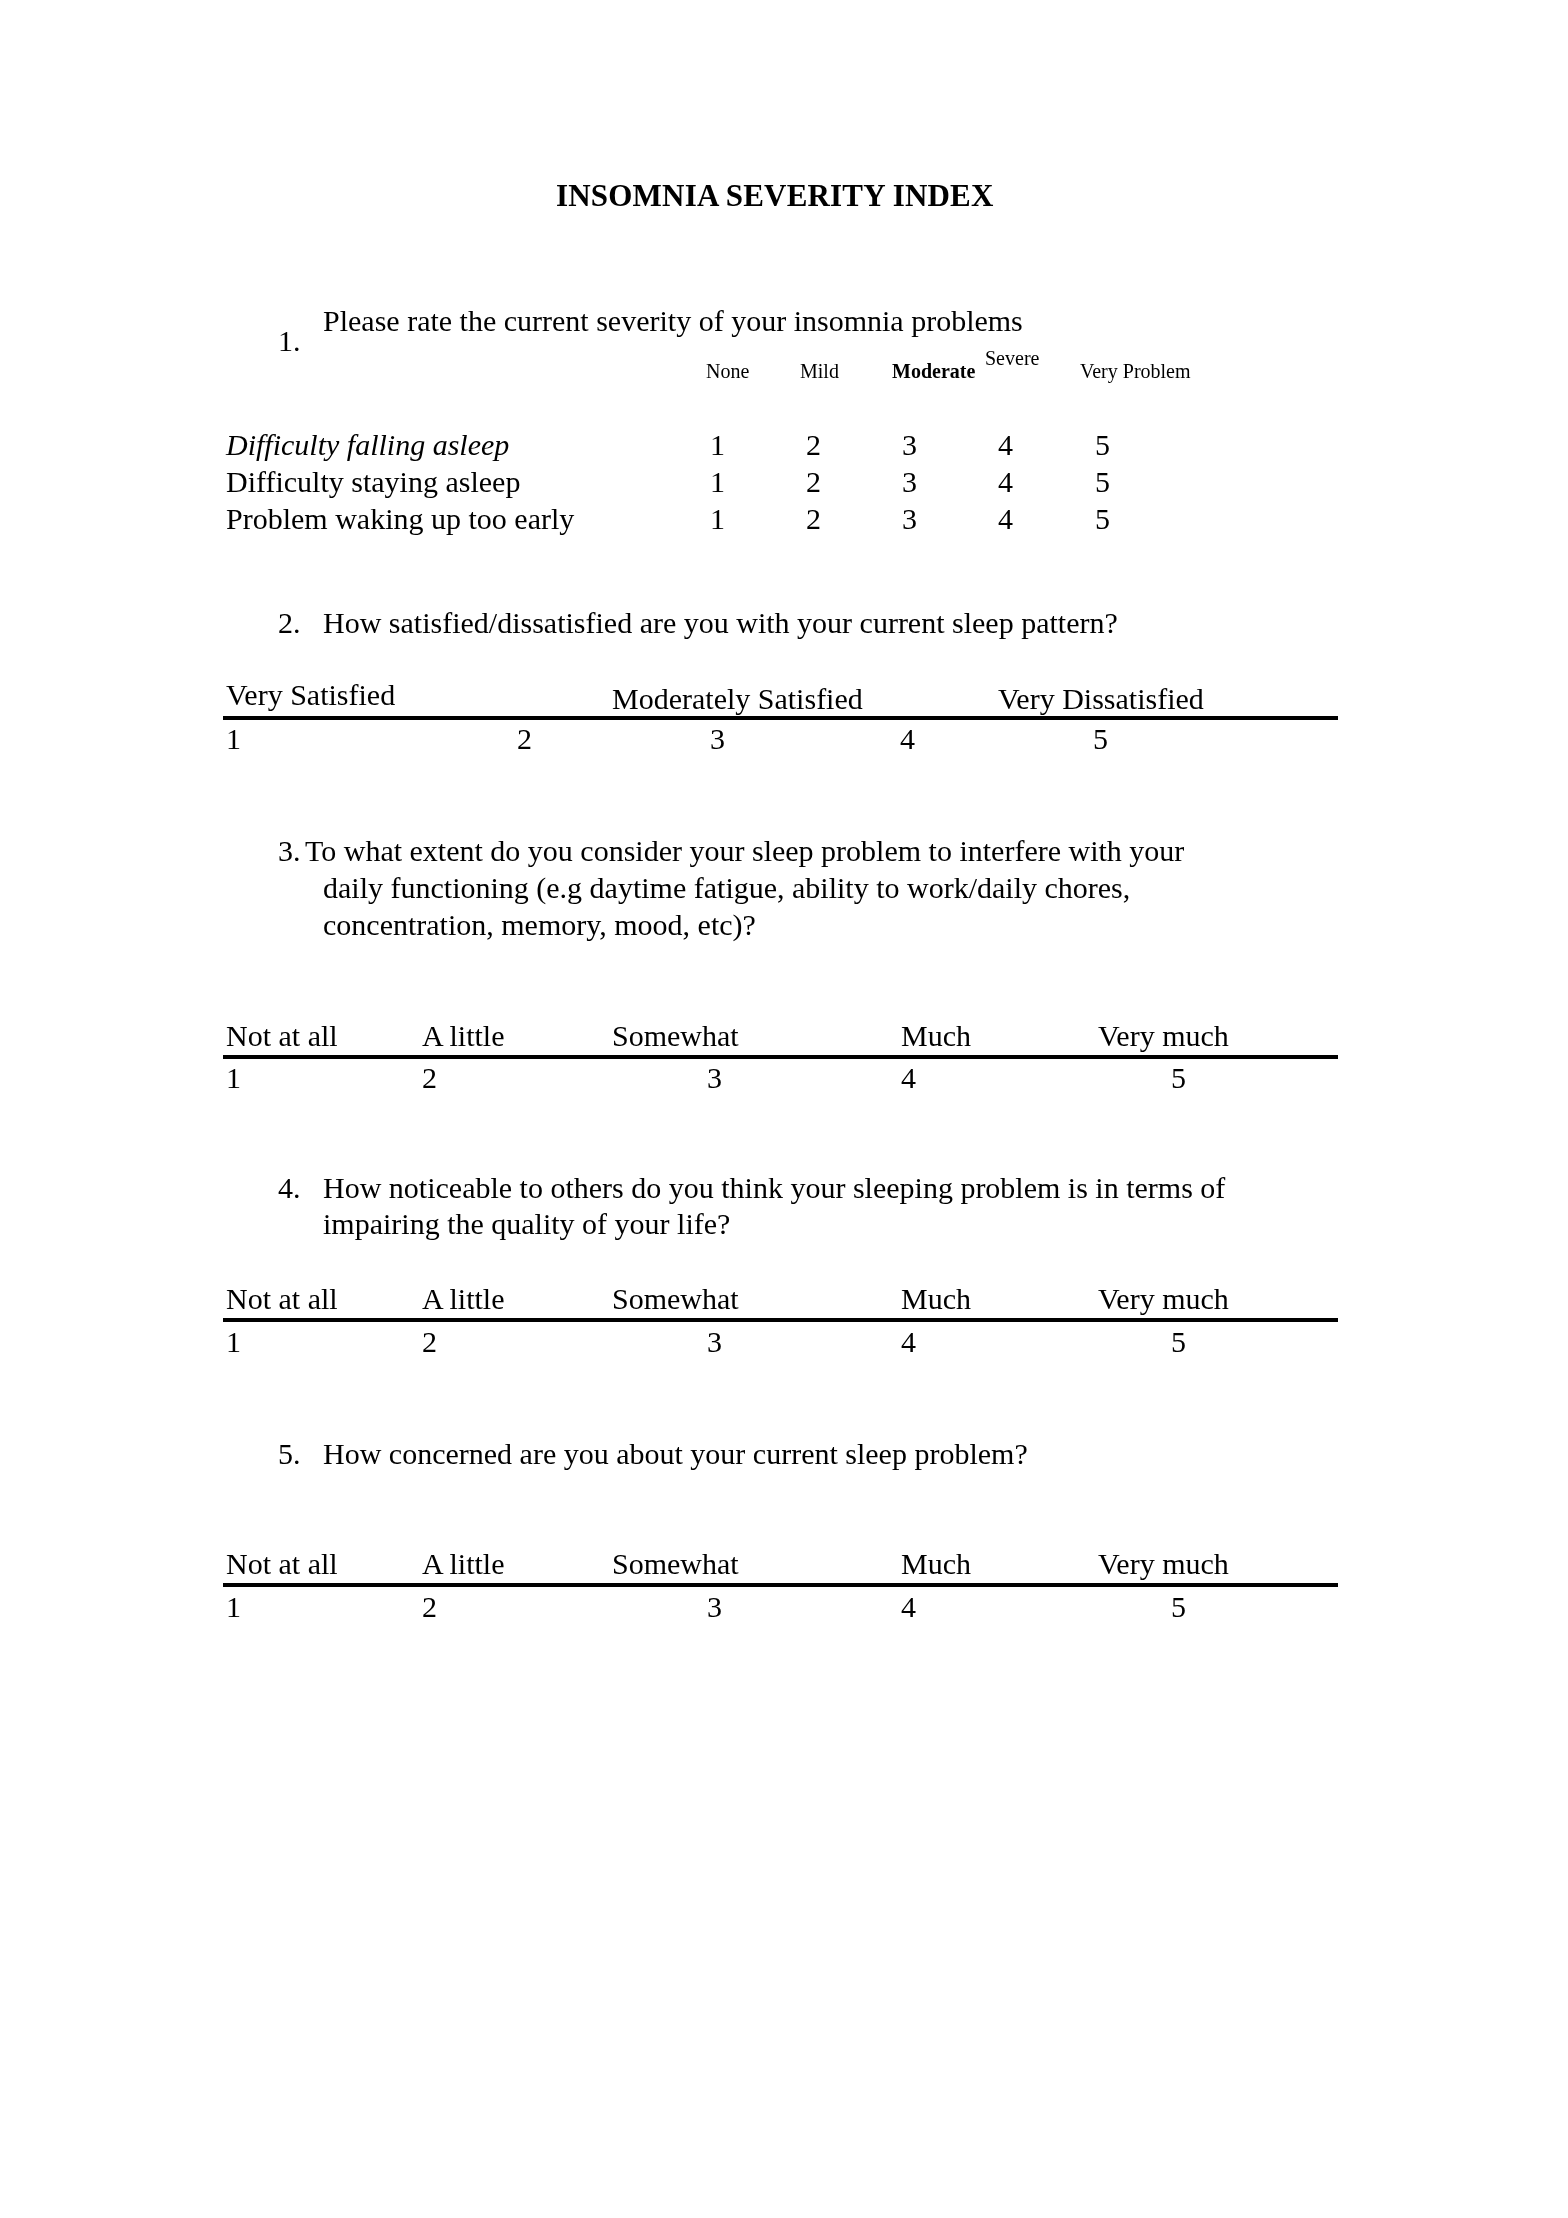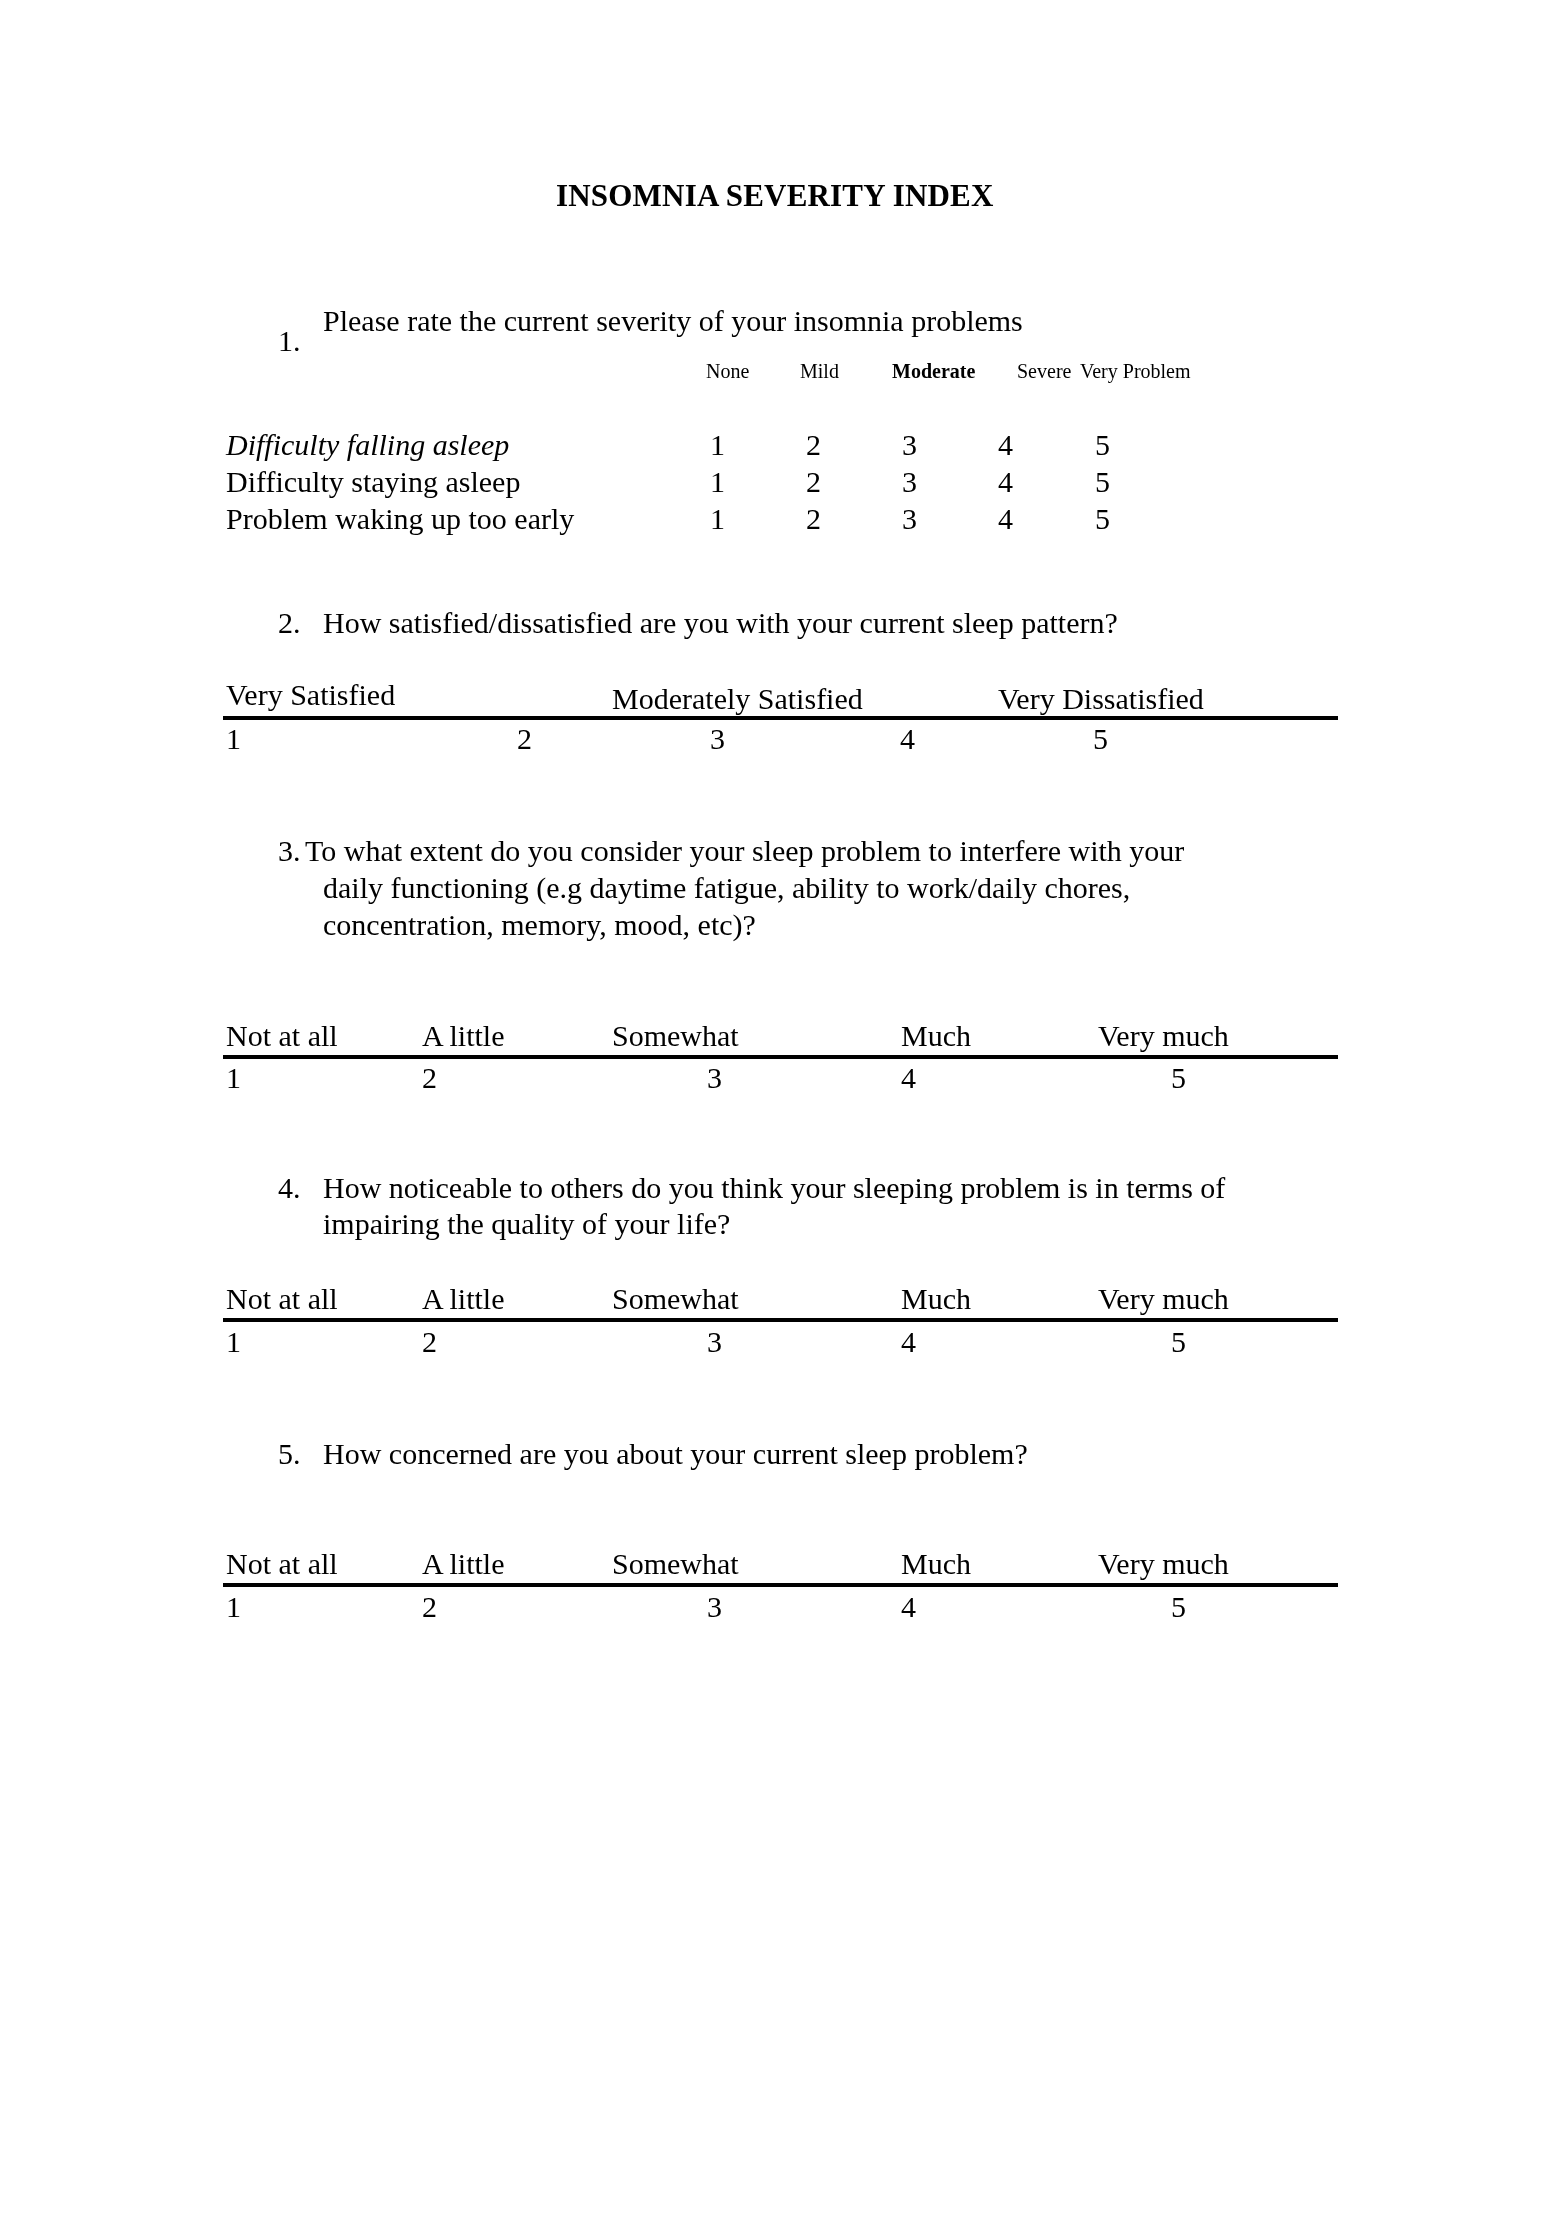--- a/index.html
+++ b/index.html
@@ -20,21 +20,21 @@
 
 <div class="abs title">INSOMNIA SEVERITY INDEX</div>
 
 <section>
   <div class="abs qnum" style="left:278px; top:326px;">1.</div>
   <div class="abs qtext" style="left:323px; top:306px;font-family:Liberation Serif, serif;">Please rate the current severity of your insomnia problems</div>
 
   <div class="abs hdr" style="left:706px; top:361px;">None</div>
   <div class="abs hdr" style="left:800px; top:361px;">Mild</div>
   <div class="abs hdr" style="left:892px; top:361px;font-weight:bold;">Moderate</div>
-  <div class="abs hdr" style="left:985px; top:361px;margin-left:32px;">Severe</div>
+  <div class="abs hdr" style="left:985px; top:348px;">Severe</div>
   <div class="abs hdr" style="left:1080px; top:361px;">Very Problem</div>
 
   <div>
     <div class="abs txt" style="left:226px; top:430px;font-style:italic;">Difficulty falling asleep</div>
     <div class="abs txt" style="left:710px; top:430px;">1</div>
     <div class="abs txt" style="left:806px; top:430px;">2</div>
     <div class="abs txt" style="left:902px; top:430px;">3</div>
     <div class="abs txt" style="left:998px; top:430px;">4</div>
     <div class="abs txt" style="left:1095px; top:430px;">5</div>
   </div>

